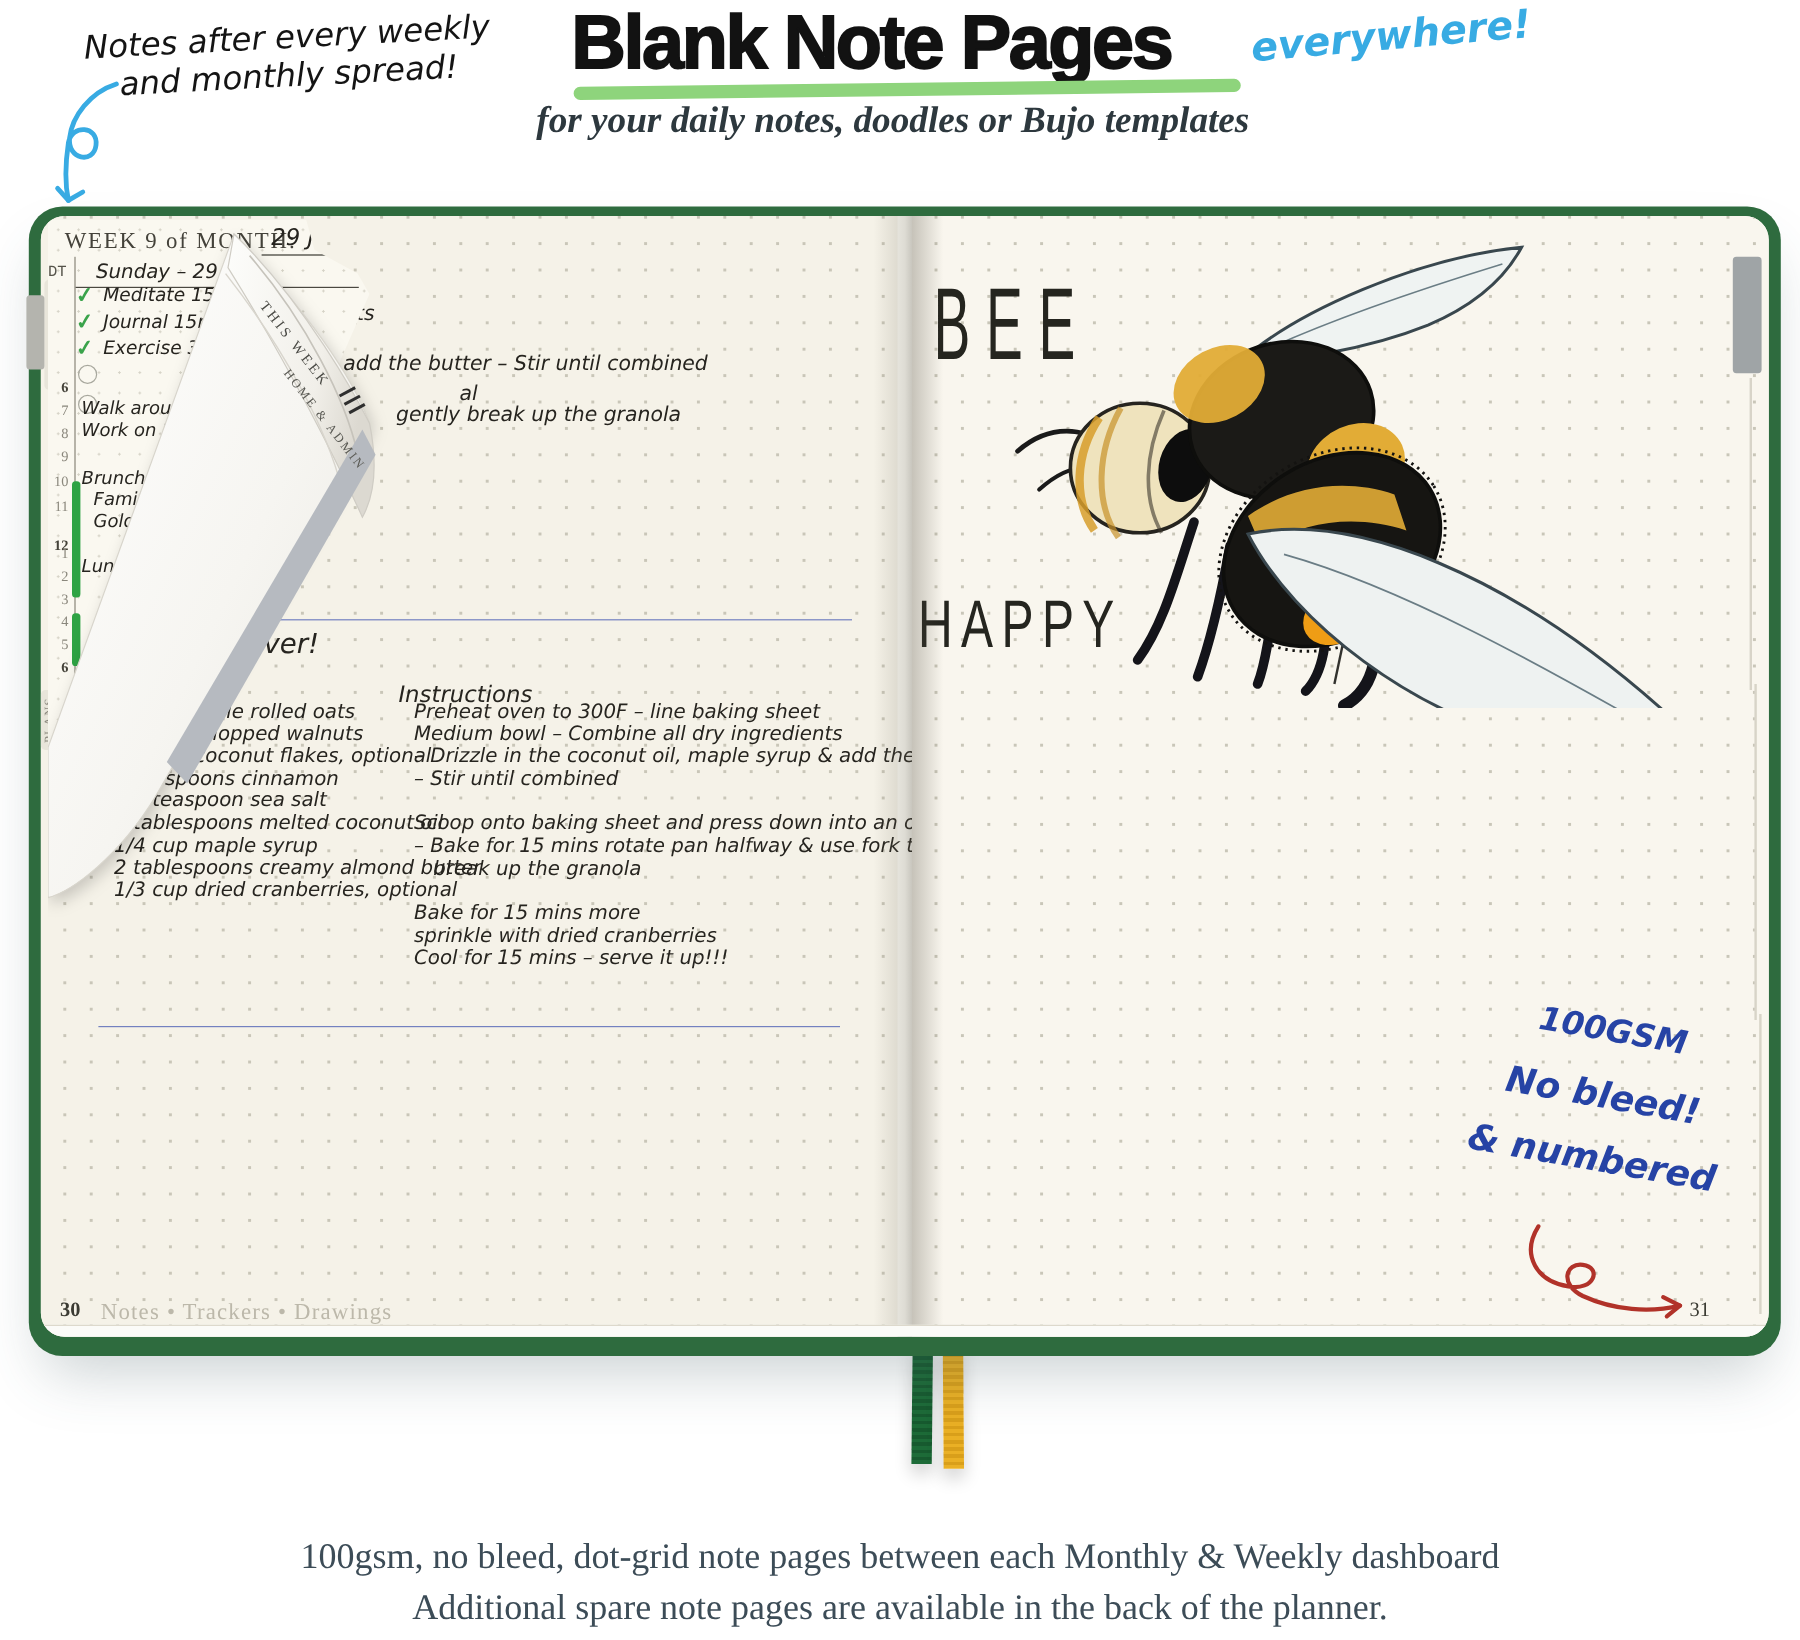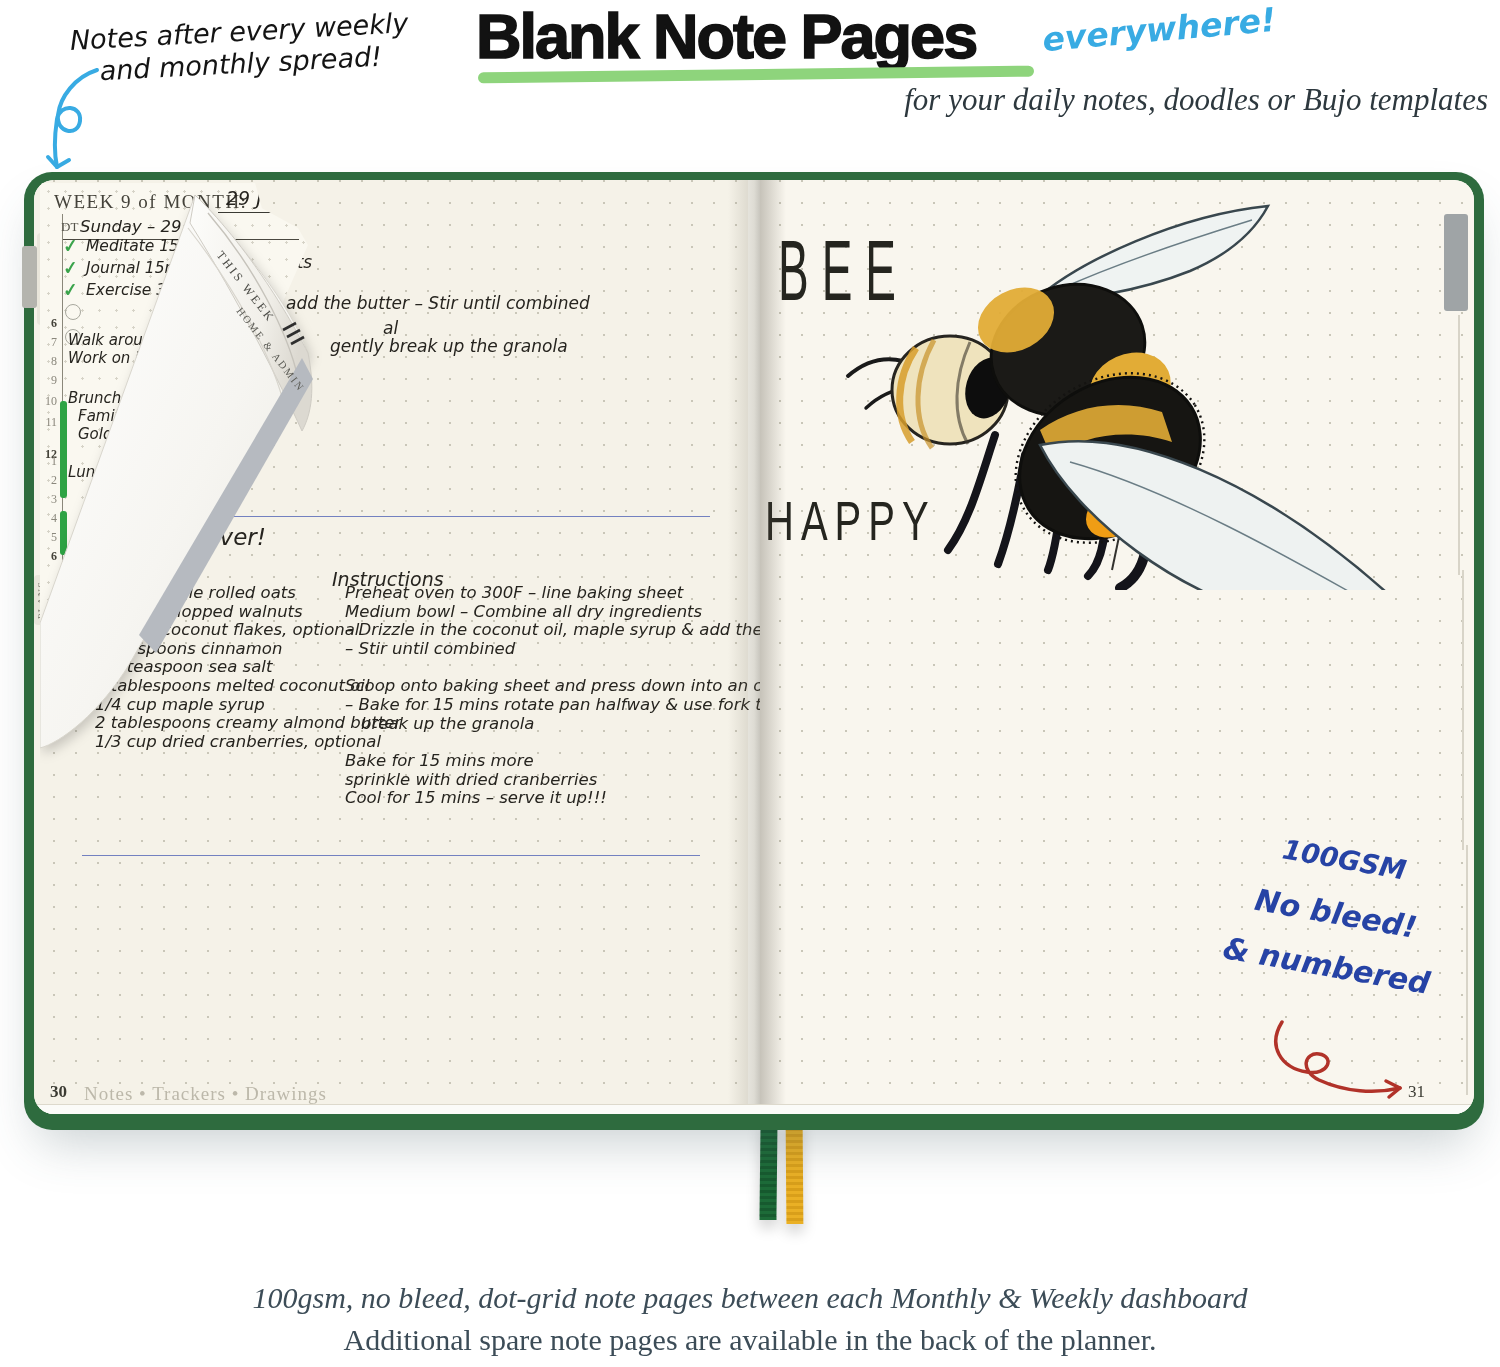--- a/index.html
+++ b/index.html
@@ -12,22 +12,22 @@
     background:radial-gradient(closest-side,#e2eef6 0%,#e8f2f8 55%,rgba(255,255,255,0) 75%);}
 
   
   #annotation{left:70px;top:16px;width:340px;text-align:center;transform:rotate(-3deg);
     font-family:"DejaVu Sans",sans-serif;font-style:italic;font-size:27px;line-height:1.2;color:#141414;}
   #title{left:476px;top:0px;font-size:63px;font-weight:bold;letter-spacing:-2px;color:#121212;
     -webkit-text-stroke:1.6px #121212;white-space:nowrap;}
   #title-underline{left:478px;top:69px;width:556px;height:11px;border-radius:6px;background:#8ed47c;transform:rotate(-0.7deg);}
   #highlight{left:1042px;top:10px;font-family:"DejaVu Sans",sans-serif;font-style:italic;font-weight:bold;
     font-size:33px;color:#38abe3;transform:rotate(-5deg);white-space:nowrap;}
-  #subtitle{left:0;top:82px;width:1488px;text-align:right;font-family:"Liberation Serif",serif;
-    font-style:italic;font-weight:normal;font-size:31px;color:#2d383e;}
+  #subtitle{left:0;top:82px;width:1488px;text-align:center;font-family:"Liberation Serif",serif;
+    font-style:italic;font-weight:bold;font-size:31px;color:#2d383e;}
 
   
   #planner{left:24px;top:172px;width:1460px;height:958px;background:#2e6b3e;border-radius:28px;
     padding:0;box-shadow:0 26px 50px -14px rgba(60,85,95,.28);}
   #pages{position:absolute;left:10px;top:8px;width:1440px;height:934px;background:#fdfcf6;
     border-radius:20px;overflow:hidden;}
   .dots{background-image:radial-gradient(circle,#c9c6b8 1.3px,rgba(0,0,0,0) 1.4px);
     background-size:22px 22px;background-position:9px 12px;}
   #left-page{position:absolute;left:0;top:0;width:714px;height:934px;background-color:#f5f2e8;}
   #right-page{position:absolute;left:726px;top:0;width:714px;height:934px;background-color:#f9f6ee;}
@@ -41,21 +41,21 @@
 
   
   #weekly{position:absolute;left:6px;top:3px;width:300px;height:450px;background:#faf8f0;
     background-image:radial-gradient(circle,#d6d3c7 1px,rgba(0,0,0,0) 1.1px);background-size:17px 17px;
     clip-path:polygon(0 0,71.7% 0,74% 5.6%,86% 10%,89.3% 13.8%,40% 88.9%,25% 100%,0 100%);}
   #weekly .vline{position:absolute;left:22px;top:31px;width:1px;height:400px;background:#8a877a;}
   #week-header{position:absolute;left:14px;top:8px;font-family:"Liberation Serif",serif;font-size:19px;
     letter-spacing:1.5px;color:#44423a;white-space:nowrap;}
   #week-date{position:absolute;left:186px;top:4px;font-size:19px;white-space:nowrap;}
   #week-date-line{position:absolute;left:178px;top:29px;width:92px;border-bottom:1.2px solid #3a3a33;}
-  #dt-label{position:absolute;left:21px;top:36px;font-family:Liberation Serif, serif;font-size:13px;color:#55534a;}
+  #dt-label{position:absolute;left:0;top:36px;font-family:Liberation Mono, monospace;font-size:13px;color:#55534a;}
   #day-row{position:absolute;left:40px;top:34px;font-size:16.5px;white-space:nowrap;}
   #day-underline{position:absolute;left:23px;top:56px;width:236px;border-bottom:1px solid #4a4840;}
   .habit{position:absolute;left:46px;font-size:15.5px;white-space:nowrap;}
   .check{position:absolute;left:23px;color:#3aa34b;font-weight:bold;font-size:18px;transform:rotate(-6deg);}
   .circle{position:absolute;left:25px;width:14px;height:14px;border:1.5px solid #a8a89e;border-radius:50%;}
   .hour{position:absolute;left:0;width:17px;text-align:right;font-family:"Liberation Serif",serif;
     font-size:12px;color:#8a877c;}
   .hour.bold{color:#45433a;font-weight:bold;}
   .gbar{position:absolute;left:20px;width:7px;border-radius:3px;background:#2ea344;}
   .event{position:absolute;font-size:15px;white-space:nowrap;}
@@ -100,21 +100,21 @@
   #ribbon-yellow{left:786px;top:1120px;height:104px;background:
     repeating-linear-gradient(0deg,#eab025 0 3px,#d99f1a 3px 6px);transform:rotate(-.4deg);box-shadow:0 8px 14px rgba(0,0,0,.18);}
   #planner{z-index:1;}
 
   
   #left-cover-tab{left:22px;top:246px;width:15px;height:62px;background:#b4b4ae;border-radius:3px;z-index:2;}
 
   
   .caption{left:0;width:1500px;text-align:center;font-family:"Liberation Serif",serif;
     font-size:30px;color:#3c4c57;}
-  #caption1{top:1281px;font-style:italic;}
+  #caption1{top:1281px;}
   #caption2{top:1323px;}
 </style>
 </head>
 <body>
 
 <div class="abs" id="bg-ellipse"></div>
 
 <div class="abs" id="annotation">
   <div>Notes after every weekly</div>
   <div>and monthly spread!</div>

